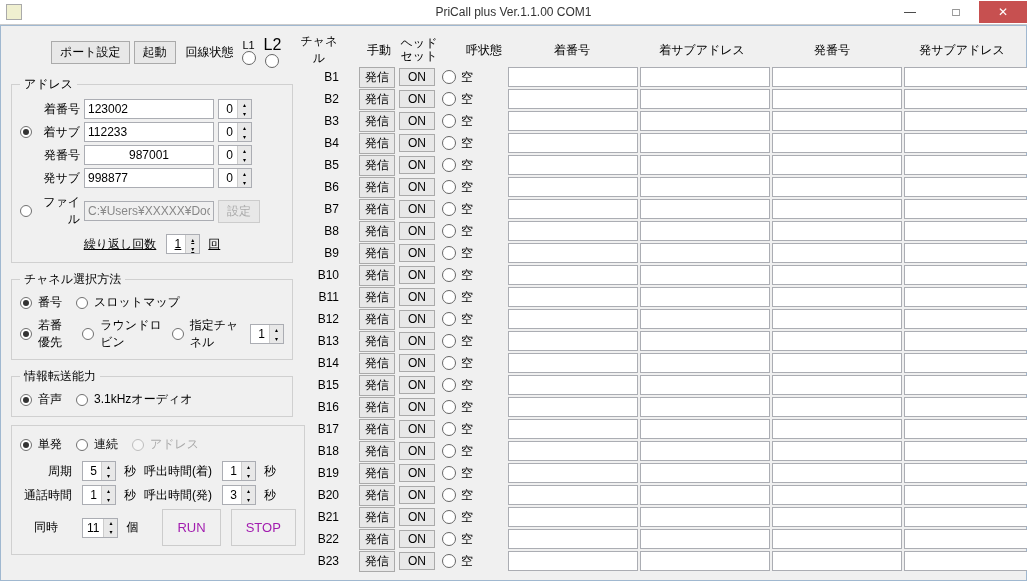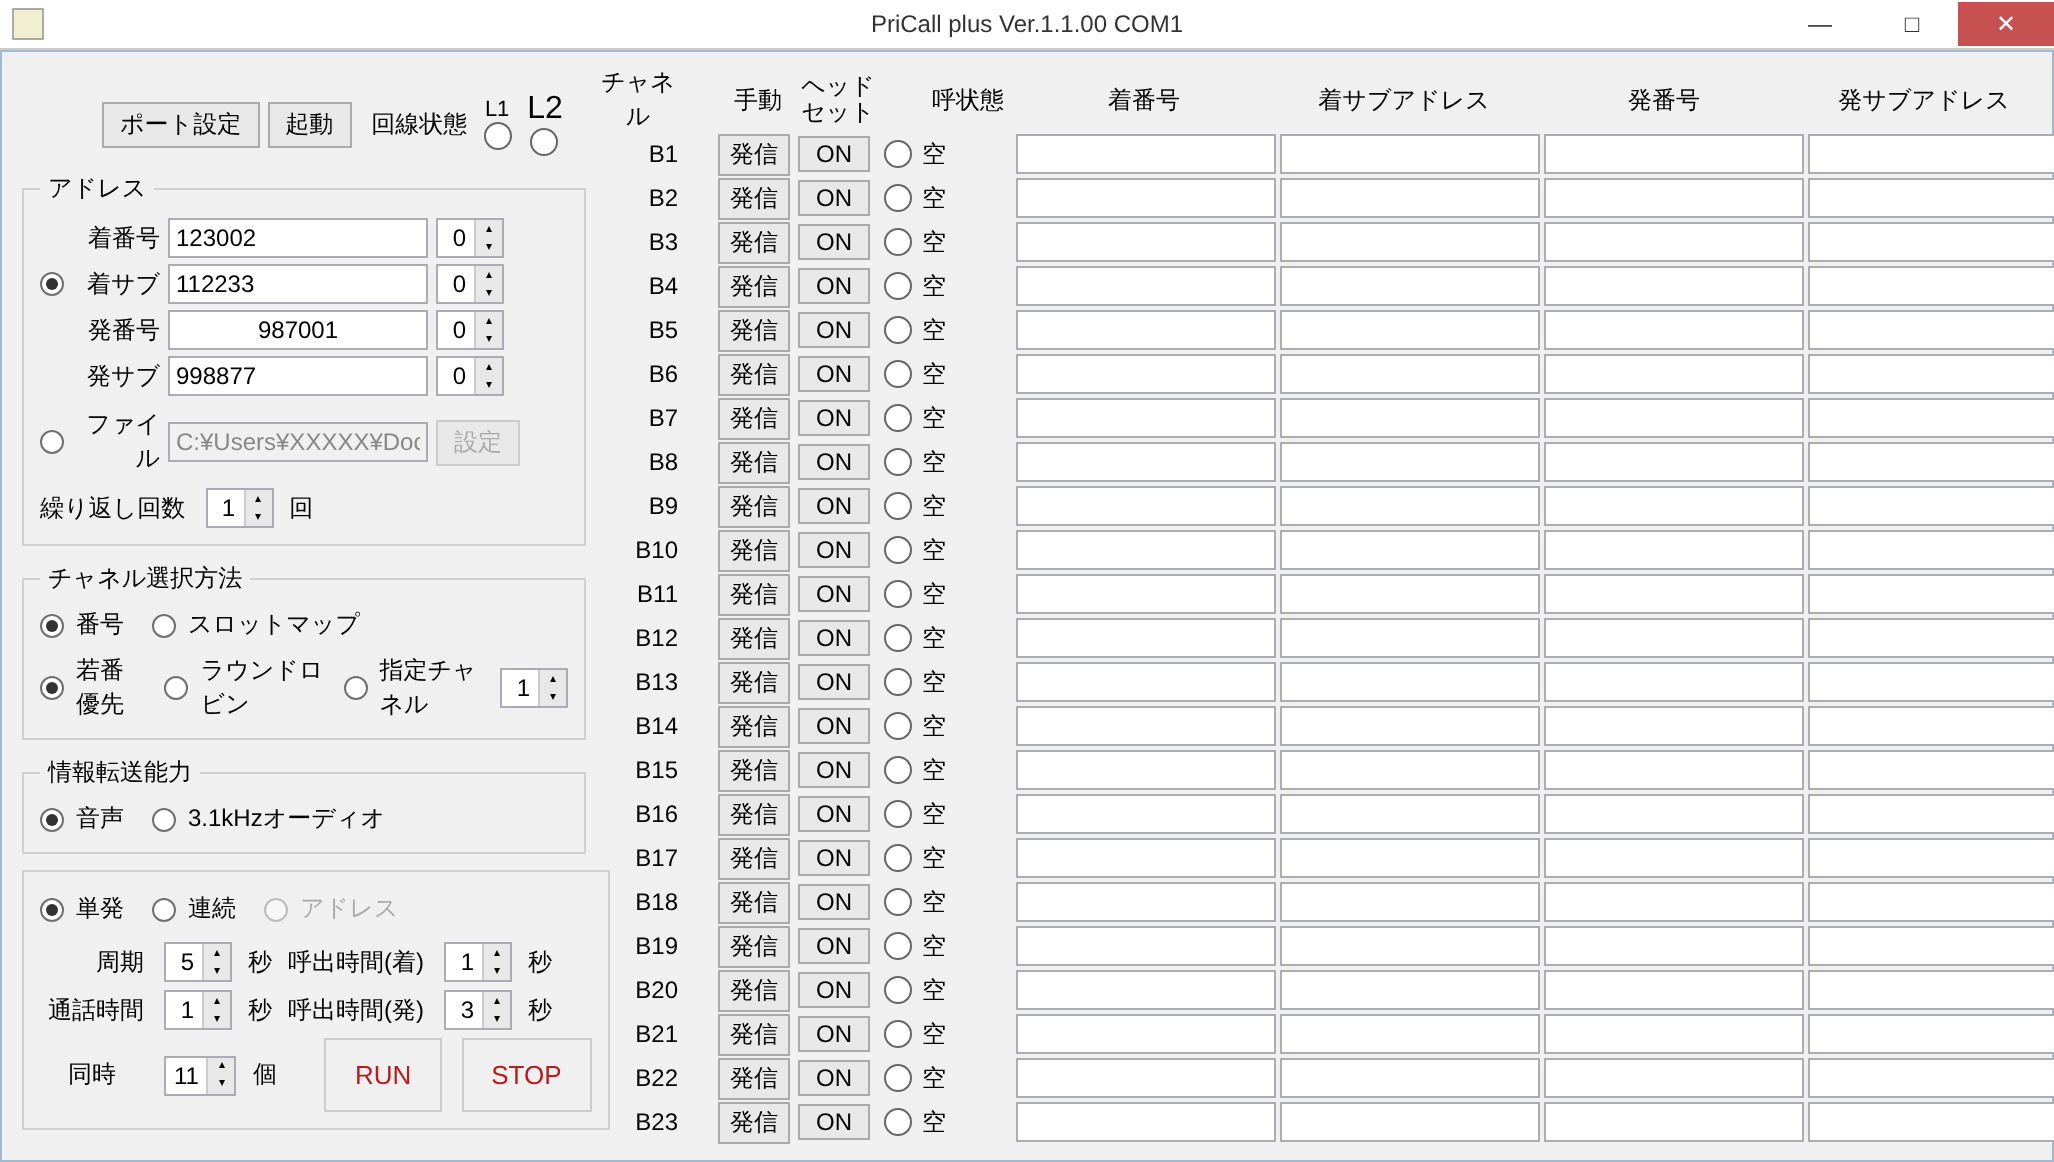--- a/index.html
+++ b/index.html
@@ -37,39 +37,39 @@
 .hassin { width: 40px; margin-left: 14px; }
 .hassin .btn, .headset .btn { width: 36px; text-align: center; padding: 1px 0; }
 .headset { width: 40px; }
 .hsind { width: 20px; display: flex; justify-content: center; }
 .status { width: 48px; display: flex; align-items: center; justify-content: flex-start; padding-left: 2px; }
 .cell { border: 1px solid #abadb3; background: #fff; height: 20px; margin: 0 1px; }
 .c1 { width: 130px; }
 .c2 { width: 130px; }
 .c3 { width: 130px; }
 .c4 { width: 130px; }
-.bigbtn { border: 1px solid #ccc; color: #b91c1c; padding: 10px 14px; font-size: 13px; background: #f0f0f0; }
+.bigbtn { border: 1px solid #ccc; color: #a21caf; padding: 10px 14px; font-size: 13px; background: #f0f0f0; }
 </style>
 </head>
 <body>
 
 <div class="win">
   <div class="titlebar">
     <div class="ico"></div>
     <div class="title">PriCall plus Ver.1.1.00 COM1</div>
     <div class="winbtns">
       <div class="winbtn">—</div>
       <div class="winbtn">□</div>
       <div class="winbtn close">✕</div>
     </div>
   </div>
 
   <div class="content">
     <div class="left">
-      <div class="row" style="margin-top:12px;">
+      <div class="row" style="margin-top:2px;">
         <div style="width:36px;"></div>
         <button class="btn">ポート設定</button>
         <button class="btn">起動</button>
         <span style="margin-left:6px;">回線状態</span>
         <div style="display:flex;flex-direction:column;align-items:center;margin-left:4px;">
           <span style="font-size:11px;">L1</span>
           <span class="circle"></span>
         </div>
         <div style="display:flex;flex-direction:column;align-items:center;margin-left:4px;">
           <span style="font-size:16px;">L2</span>
@@ -126,21 +126,21 @@
                 <div>▾</div>
               </div>
             </div>
         </div>
         <div class="row" style="margin-top:6px;">
           <span class="radio"></span>
           <span class="lblr">ファイル</span>
           <input type="text" class="ro" style="width: 130px;" readonly="" value="C:¥Users¥XXXXX¥Docun">
           <button class="btn disabled">設定</button>
         </div>
-        <div class="row" style="margin-top:6px;">
+        <div class="row" style="margin-top:6px;justify-content:center;text-decoration:underline;">
           <span>繰り返し回数</span>
           <div class="spin" style="margin-left:6px;">
               <span>1</span>
               <div class="arr">
                 <div>▴</div>
                 <div>▾</div>
               </div>
             </div>
           <span style="margin-left:4px;">回</span>
         </div>

